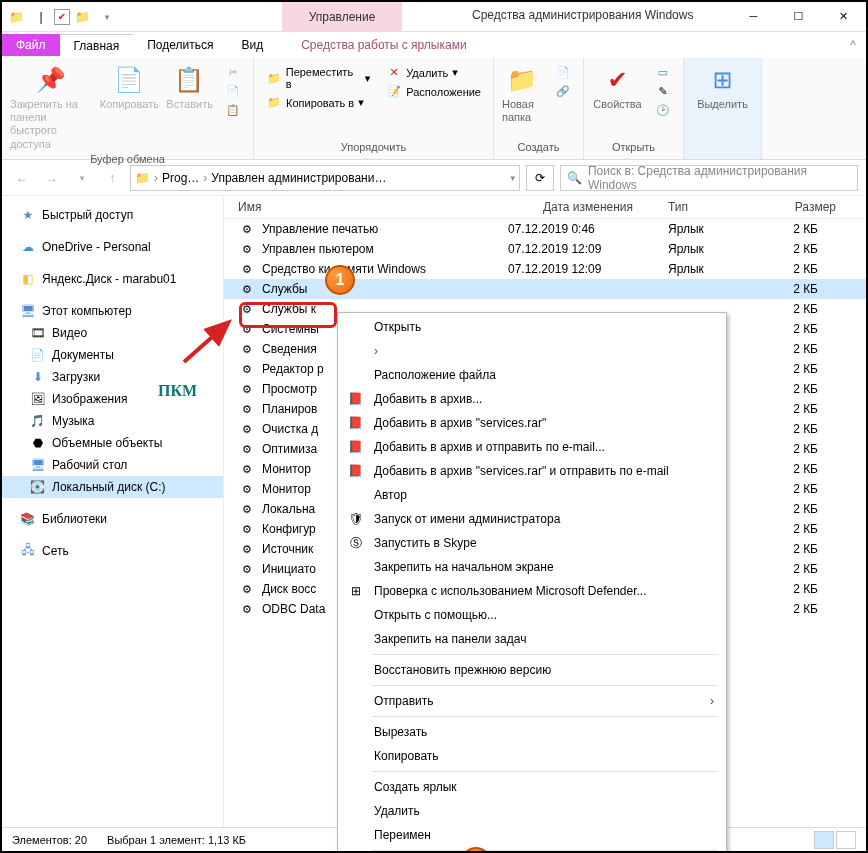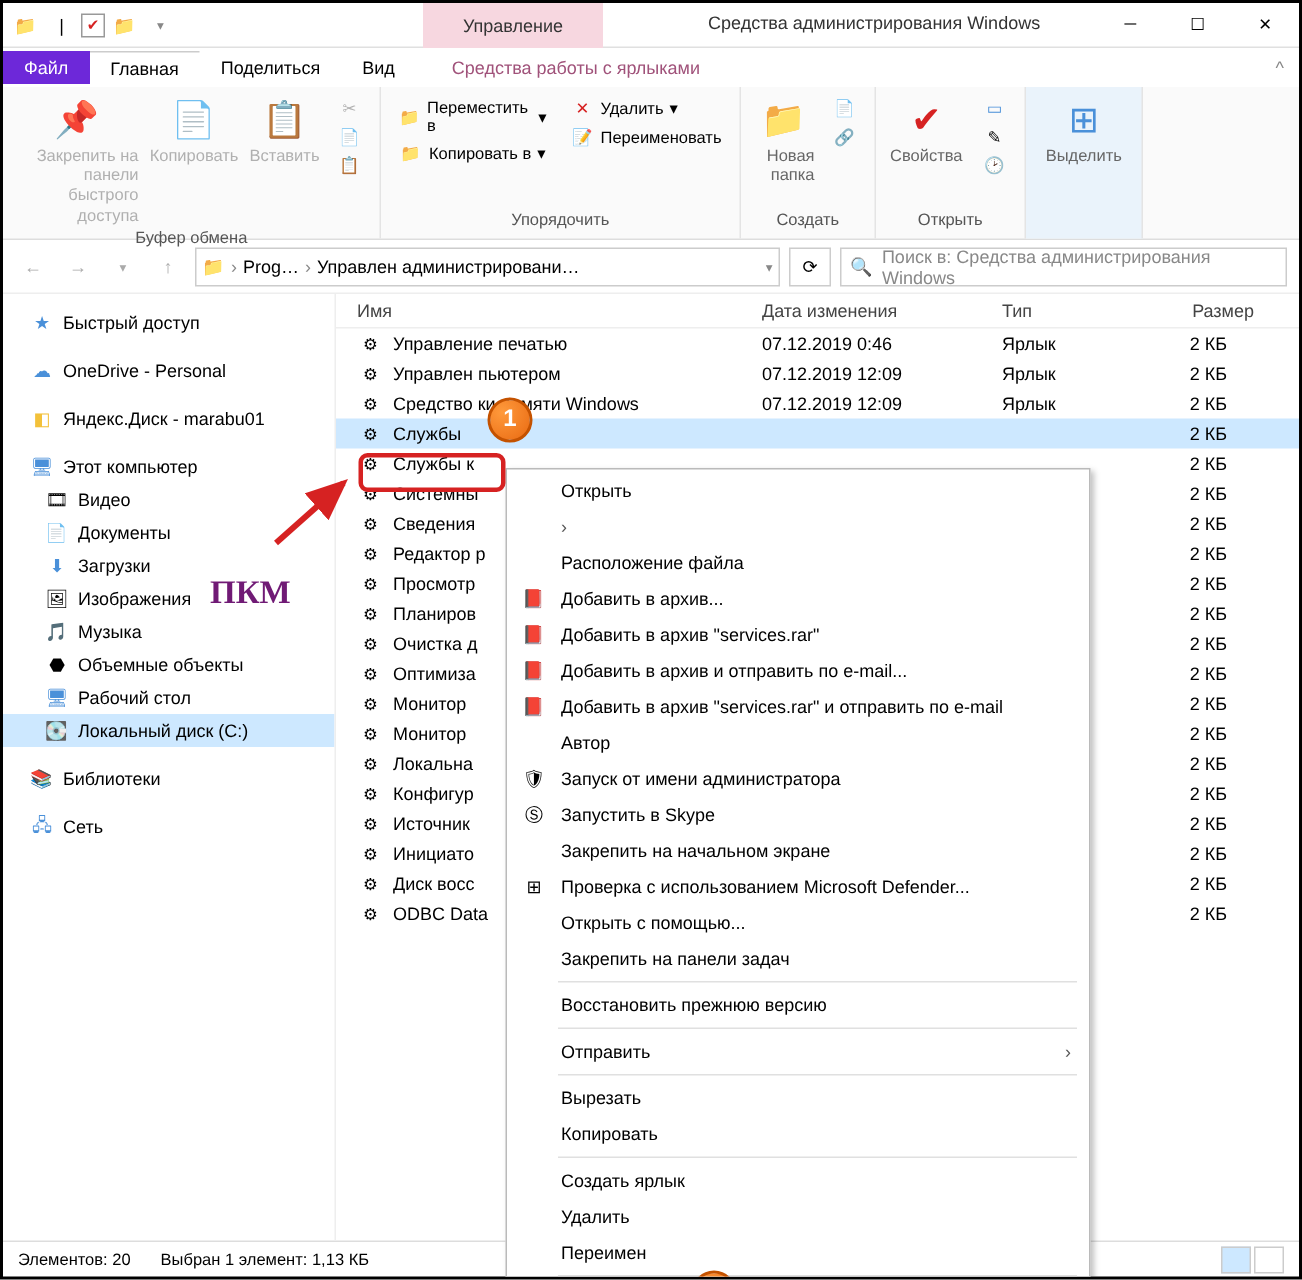--- a/index.html
+++ b/index.html
@@ -8,49 +8,49 @@
 .qat { display: flex; align-items: center; padding: 0 4px; gap: 2px; }
 .qat-icon { width: 22px; height: 22px; display: flex; align-items: center; justify-content: center; font-size: 12px; }
 .folder-ico { color: #f3c13a; }
 .manage-tab { position: absolute; left: 280px; top: 0; width: 120px; height: 30px; background: #f7d7e0; display: flex; align-items: center; justify-content: center; color: #333; }
 .win-title { position: absolute; left: 470px; top: 6px; color: #333; }
 .win-controls { position: absolute; right: 0; top: 0; display: flex; }
 .win-btn { width: 45px; height: 28px; display: flex; align-items: center; justify-content: center; font-size: 11px; }
 .win-btn.close { }
 .tabs { height: 26px; display: flex; align-items: center; background: #fff; }
 .tab { padding: 4px 14px; font-size: 12px; }
-.tab.file { background: #6d28d9; color: #fff; }
+.tab.file { background: #d946ef; color: #fff; }
 .tab.active { border-top: 1px solid #ccc; }
 .ribbon { height: 102px; background: #fafafa; border-bottom: 1px solid #ddd; display: flex; }
 .ribbon-group { border-right: 1px solid #e4e4e4; padding: 4px 8px; display: flex; flex-direction: column; justify-content: space-between; }
 .ribbon-group-label { text-align: center; font-size: 11px; color: #555; padding: 2px 0; }
 .ribbon-row { display: flex; gap: 8px; align-items: flex-start; flex: 1; }
 .ribbon-btn-big { display: flex; flex-direction: column; align-items: center; width: 70px; gap: 2px; padding-top: 2px; color: #666; }
 .ribbon-btn-big .ico { font-size: 24px; height: 32px; display: flex; align-items: center; }
-.ribbon-btn-big .lbl { font-size: 11px; text-align: right; line-height: 1.2; }
+.ribbon-btn-big .lbl { font-size: 11px; text-align: left; line-height: 1.2; }
 .dim { color: #b0b0b0; }
 .ribbon-col { display: flex; flex-direction: column; gap: 2px; padding-top: 2px; }
 .ribbon-small { display: flex; align-items: center; gap: 4px; font-size: 11px; padding: 2px 4px; }
 .ribbon-small .ico { width: 16px; text-align: center; }
 .nav { height: 36px; display: flex; align-items: center; padding: 4px 8px; gap: 6px; border-bottom: 1px solid #eee; }
 .nav-arrow { width: 24px; height: 24px; display: flex; align-items: center; justify-content: center; color: #aaa; }
 .addr { flex: 0 0 auto; width: 390px; height: 26px; border: 1px solid #ccc; display: flex; align-items: center; padding: 0 4px; gap: 4px; font-size: 12px; }
 .addr .chev { color: #888; }
 .refresh { width: 28px; height: 26px; border: 1px solid #ccc; display: flex; align-items: center; justify-content: center; }
 .search { flex: 1; height: 26px; border: 1px solid #ccc; display: flex; align-items: center; padding: 0 6px; color: #888; gap: 6px; }
 .body { display: flex; height: calc(100% - 30px - 26px - 102px - 36px - 24px); }
 .sidebar { width: 222px; border-right: 1px solid #eee; padding: 8px 0; overflow: hidden; }
 .side-item { display: flex; align-items: center; gap: 6px; padding: 3px 10px 3px 28px; font-size: 12px; }
 .side-item.top { padding-left: 18px; font-weight: normal; }
 .side-item.sel { background: #cde8ff; }
 .side-ico { width: 16px; height: 16px; display: inline-flex; align-items: center; justify-content: center; font-size: 12px; }
 .filelist { flex: 1; position: relative; }
 .headers { display: flex; border-bottom: 1px solid #eee; padding: 4px 0 4px 14px; color: #444; font-size: 12px; }
 .col-name { width: 270px; }
-.col-date { width: 160px; }
+.col-date { width: 160px; text-align: center; }
 .col-type { width: 110px; }
 .col-size { flex: 1; text-align: right; padding-right: 30px; }
 .file-row { display: flex; padding: 2px 0 2px 14px; align-items: center; font-size: 12px; }
 .file-row.sel { background: #cde8ff; }
 .file-row .fico { width: 18px; height: 16px; display: inline-flex; align-items: center; justify-content: center; font-size: 11px; margin-right: 6px; }
 .file-row .fname { width: 246px; white-space: nowrap; overflow: hidden; }
 .file-row .fdate { width: 160px; }
 .file-row .ftype { width: 110px; }
 .file-row .fsize { flex: 1; text-align: right; padding-right: 48px; }
 .status { height: 24px; border-top: 1px solid #ddd; display: flex; align-items: center; padding: 0 10px; font-size: 11px; gap: 20px; }
@@ -62,21 +62,21 @@
 .ctx-item .cico { width: 20px; height: 18px; display: flex; align-items: center; justify-content: center; font-size: 12px; }
 .ctx-item .ctxt { flex: 1; }
 .ctx-item .carrow { color: #555; }
 .ctx-sep { height: 1px; background: #e0e0e0; margin: 3px 6px 3px 32px; }
 .hl-box { border: 3px solid #d62222; border-radius: 6px; position: absolute; pointer-events: none; }
 .hl-selected { left: 237px; top: 300px; width: 98px; height: 26px; z-index: 60; }
 .badge { position: absolute; width: 30px; height: 30px; border-radius: 50%; background: radial-gradient(circle at 30% 30%, #ff9a3c, #e96a12); border: 2px solid #c45200; color: #fff; font-weight: bold; display: flex; align-items: center; justify-content: center; font-size: 16px; z-index: 70; }
 .badge1 { left: 323px; top: 263px; }
 .badge2 { left: 458px; top: 780px; }
 .arrow-shape { position: absolute; left: 177px; top: 315px; z-index: 45; }
-.pkm-label { position: absolute; left: 138px; top: 380px; color: #701a75; font-weight: bold; font-size: 22px; font-family: Georgia, serif; z-index: 45; }
+.pkm-label { position: absolute; left: 156px; top: 380px; color: #0f766e; font-weight: bold; font-size: 16px; font-family: Georgia, serif; z-index: 45; }
 .blue { color: #4a90d9; }
 .yellow { color: #f3c13a; }
 .red { color: #d62222; }
 </style>
 </head>
 <body>
 
 <div class="titlebar">
   <div class="qat">
     <span class="qat-icon folder-ico">📁</span>
@@ -135,21 +135,21 @@
   <div class="ribbon-group" style="width:240px">
     <div class="ribbon-row">
       <div class="ribbon-col">
         <div class="ribbon-small"><span class="ico yellow">📁</span><span>Переместить в</span> ▾</div>
         <div class="ribbon-small"><span class="ico yellow">📁</span><span>Копировать в</span> ▾</div>
       </div>
       <div class="ribbon-col">
         <div class="ribbon-small"><span class="ico red">✕</span><span>Удалить</span> ▾</div>
         <div class="ribbon-small">
             <span class="ico">📝</span>
-            <span>Переименовать</span>
+            <span>Расположение</span>
           </div>
       </div>
     </div>
     <div class="ribbon-group-label">Упорядочить</div>
   </div>
   <div class="ribbon-group" style="width:90px">
     <div class="ribbon-row">
       <div class="ribbon-btn-big" style="width:46px">
         <span class="ico yellow">📁</span>
         <span class="lbl">Новая папка</span>

